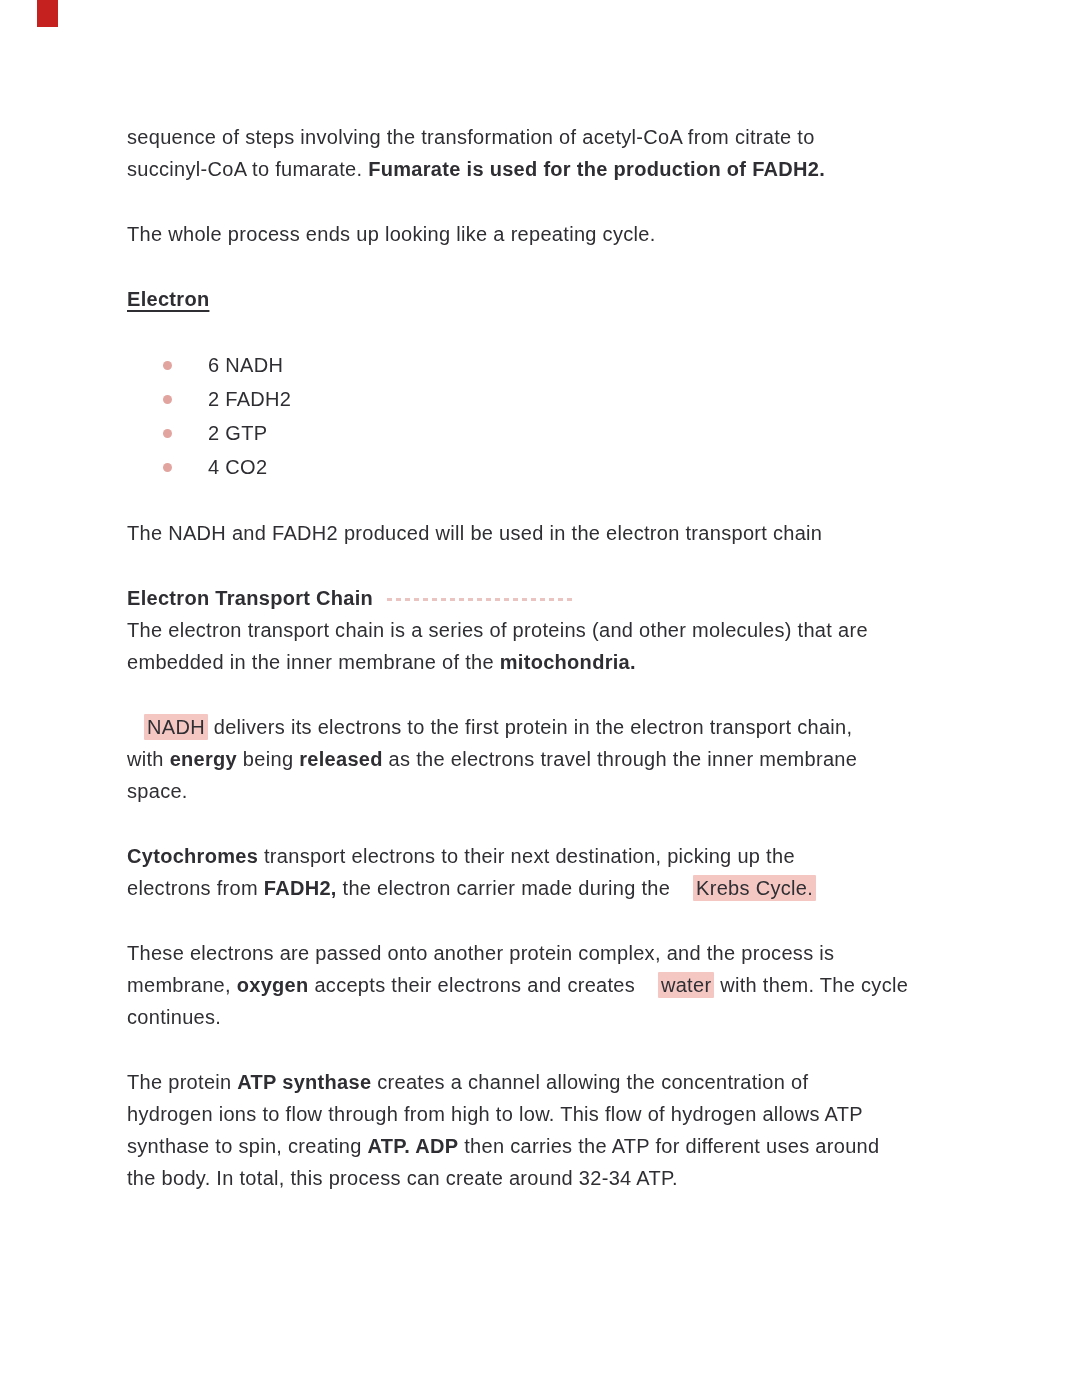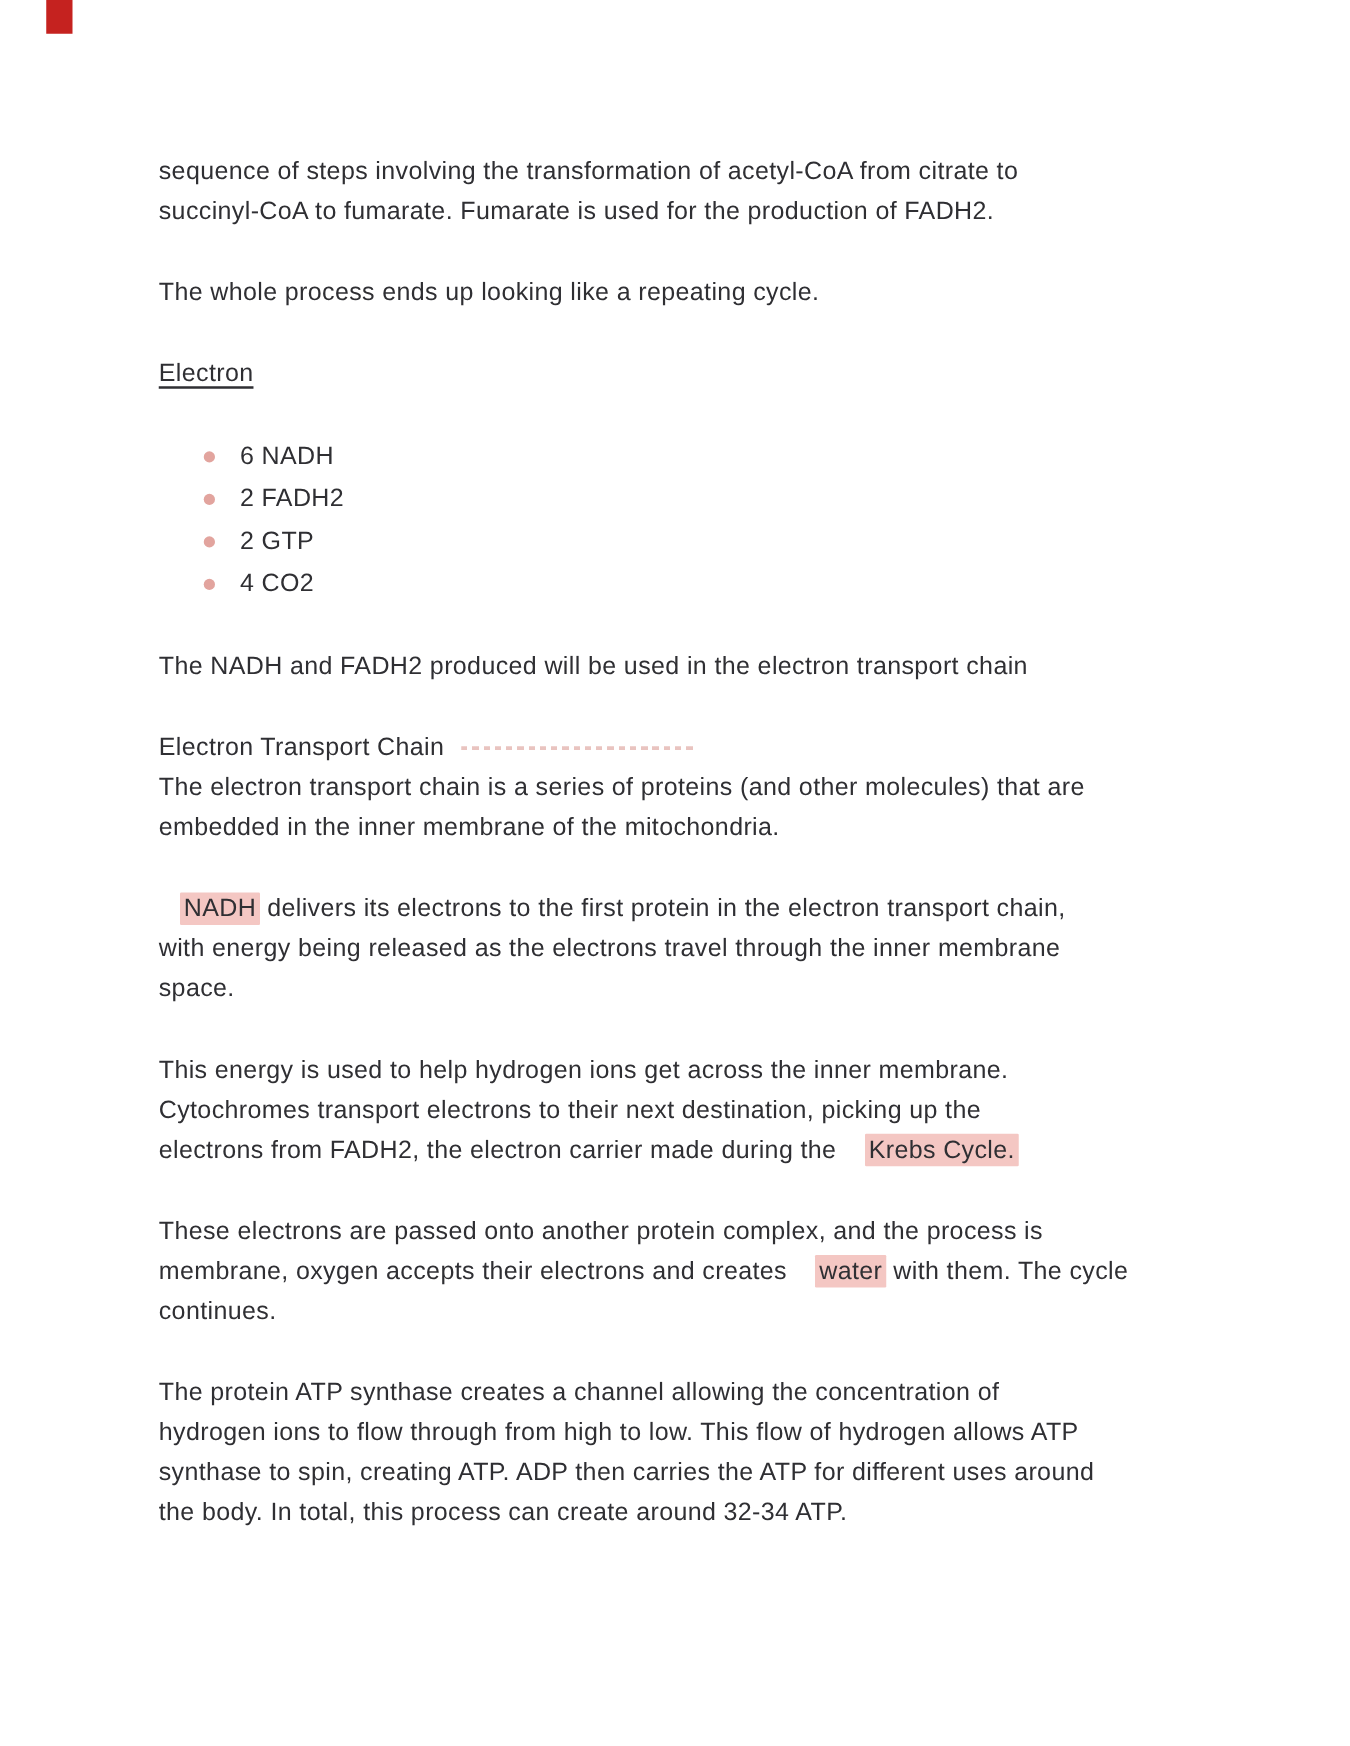--- a/index.html
+++ b/index.html
@@ -14,26 +14,26 @@
   .red-marker{
     position:absolute;left:37px;top:0;width:21px;height:27px;
     background:var(--red-marker,#c5221f);
   }
   .content{
     position:absolute;left:127px;top:121px;width:840px;
     font-size:20px;letter-spacing:0.3px;
   }
   .block{margin:0 0 33px 0;}
   .line{line-height:32px;white-space:nowrap;}
-  .bold{font-weight:normal;text-align:center;}
+  .bold{font-weight:bold;text-align:center;}
   .highlight{background:var(--highlight,#f4c7c3);padding:2px 3px;border-radius:1px;margin-left:17px;}
   .underline{text-decoration:underline;text-underline-offset:4px;text-decoration-thickness:1.5px;}
   .list-row{display:flex;align-items:center;height:34px;line-height:34px;}
   .bullet{width:9px;height:9px;border-radius:50%;background:var(--bullet,#e2a49e);flex:0 0 auto;margin-left:36px;}
-  .list-text{margin-left:20px;}
+  .list-text{margin-left:36px;}
   .dash-divider{
     display:inline-block;width:186px;height:3px;margin-left:14px;
     background:repeating-linear-gradient(90deg,var(--dash,#e9c4c0) 0 5px,transparent 5px 9px);
     vertical-align:4px;
   }
 </style>
 </head>
 <body>
 
 <div class="page">
@@ -74,21 +74,20 @@
         <div class="line"><span class="bold">Electron Transport Chain</span><span class="dash-divider"></span></div>
         <div class="line"><span>The electron transport chain is a series of proteins (and other molecules) that are</span></div>
         <div class="line"><span>embedded in the inner membrane of the </span><span class="bold">mitochondria.</span></div>
       </div>
       <div class="block">
         <div class="line"><span class="highlight">NADH</span><span> delivers its electrons to the first protein in the electron transport chain,</span></div>
         <div class="line"><span>with </span><span class="bold">energy</span><span> being </span><span class="bold">released</span><span> as the electrons travel through the inner membrane</span></div>
         <div class="line"><span>space.</span></div>
       </div>
       <div class="block">
-        <div class="line"><span>This energy is used to help </span><span class="bold">hydrogen ions</span><span> get across the inner membrane.</span></div>
         <div class="line"><span class="bold">Cytochromes</span><span> transport electrons to their next destination, picking up the</span></div>
         <div class="line"><span>electrons from </span><span class="bold">FADH2,</span><span> the electron carrier made during the </span><span class="highlight">Krebs Cycle.</span></div>
       </div>
       <div class="block">
         <div class="line"><span>These electrons are passed onto another protein complex, and the process is</span></div>
         <div class="line"><span>membrane, </span><span class="bold">oxygen</span><span> accepts their electrons and creates </span><span class="highlight">water</span><span> with them. The cycle</span></div>
         <div class="line"><span>continues.</span></div>
       </div>
       <div class="block">
         <div class="line"><span>The protein </span><span class="bold">ATP synthase</span><span> creates a channel allowing the concentration of</span></div>

